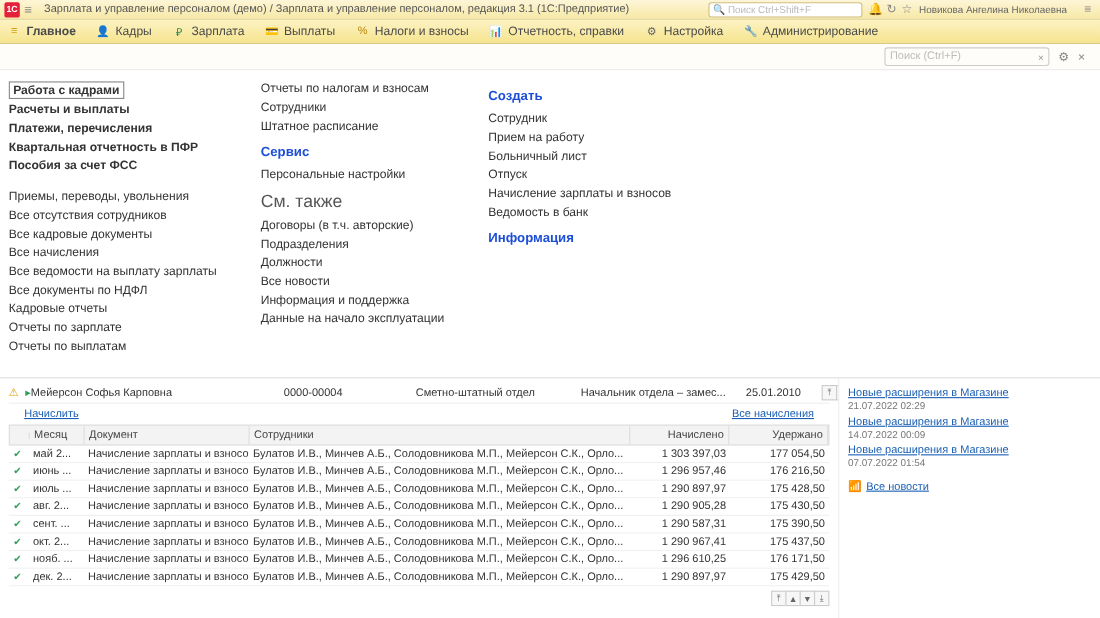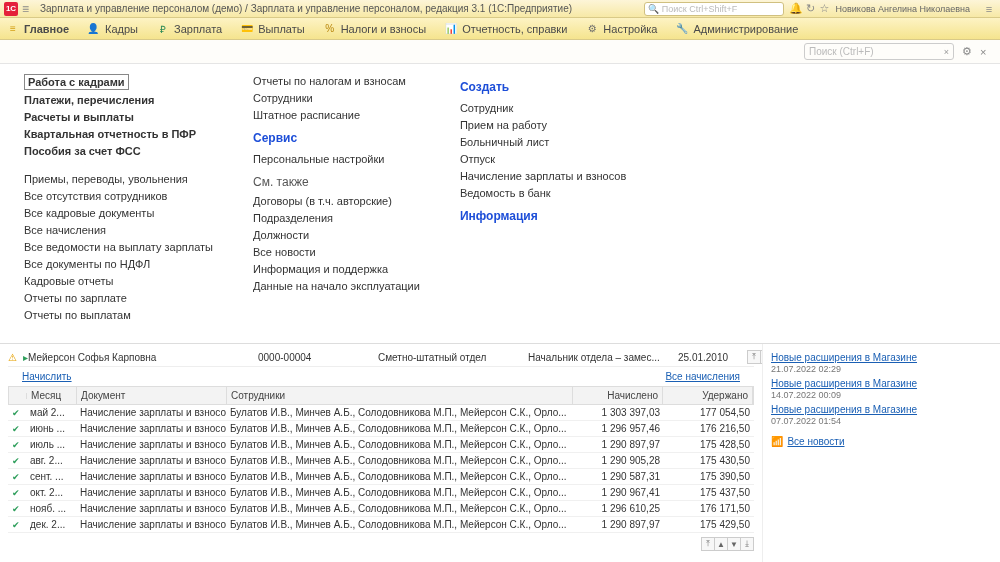--- a/index.html
+++ b/index.html
@@ -19,27 +19,27 @@
 .menubar .mitem { display: flex; align-items: center; margin-right: 18px; color: #4a4a4a; cursor: pointer; font-size: 11px; }
 .menubar .mitem .mi { width: 14px; height: 14px; margin-right: 4px; display: flex; align-items: center; justify-content: center; font-size: 10px; }
 .menubar .mitem.active { font-weight: bold; }
 
 .subbar { height: 24px; background: #fefdfa; border-bottom: 1px solid #e5e5e5; display: flex; align-items: center; justify-content: flex-end; padding: 0 6px; }
 .subbar .sbox { width: 150px; height: 17px; border: 1px solid #ccc; border-radius: 3px; display: flex; align-items: center; padding: 0 4px; margin-right: 4px; }
 .subbar .sbox .ph { color: #bbb; font-size: 10px; flex: 1; }
 .subbar .sbox .cl { color: #999; font-size: 9px; cursor: pointer; }
 .subbar .sicon { width: 14px; color: #888; font-size: 11px; margin-left: 4px; cursor: pointer; }
 
-.navpanel { position: absolute; top: 64px; left: 0; right: 0; background: #fff; padding: 10px 24px; display: flex; gap: 40px; border-bottom: 1px solid #ddd; height: 280px; }
+.navpanel { position: absolute; top: 64px; left: 0; right: 0; background: #fff; padding: 10px 8px; display: flex; gap: 40px; border-bottom: 1px solid #ddd; height: 280px; }
 .navcol { display: flex; flex-direction: column; gap: 3px; min-width: 140px; }
 .navcol .hd { color: #1d4ed8; font-size: 12px; margin: 6px 0 4px 0; font-weight: bold; }
 .navcol a { color: #333; text-decoration: none; font-size: 11px; padding: 1px 0; cursor: pointer; }
 .navcol a.bold { font-weight: bold; }
 .navcol a.boxed { border: 1px solid #888; padding: 1px 3px; display: inline-block; width: fit-content; }
-.navcol .sub { color: #555; font-size: 12px; margin: 6px 0 2px 0; }
+.navcol .sub { color: #555; font-size: 16px; margin: 6px 0 2px 0; }
 
 .content { position: absolute; top: 344px; left: 0; right: 0; bottom: 0; display: flex; }
 .main { flex: 1; padding: 4px 8px; overflow: hidden; }
 .side { width: 238px; padding: 4px 8px; border-left: 1px solid #eee; }
 
 .toprow { display: flex; align-items: center; font-size: 10px; color: #333; padding: 2px 0; border-bottom: 1px solid #eee; }
 .toprow .warn { color: #e6a100; margin-right: 6px; }
 .toprow .c1 { flex: 0 0 230px; }
 .toprow .c2 { flex: 0 0 120px; }
 .toprow .c3 { flex: 0 0 150px; }
@@ -130,22 +130,22 @@
     <span class="ph">Поиск (Ctrl+F)</span>
     <span class="cl">×</span>
   </div>
   <div class="sicon">⚙</div>
   <div class="sicon">×</div>
 </div>
 
 <div class="navpanel">
   <div class="navcol" id="navcol1">
       <a class="bold boxed">Работа с кадрами</a>
+      <a class="bold">Расчеты и выплаты</a>
       <a class="bold">Платежи, перечисления</a>
-      <a class="bold">Расчеты и выплаты</a>
       <a class="bold">Квартальная отчетность в ПФР</a>
       <a class="bold">Пособия за счет ФСС</a>
       <div style="height: 8px;"></div>
       <a>Приемы, переводы, увольнения</a>
       <a>Все отсутствия сотрудников</a>
       <a>Все кадровые документы</a>
       <a>Все начисления</a>
       <a>Все ведомости на выплату зарплаты</a>
       <a>Все документы по НДФЛ</a>
       <a>Кадровые отчеты</a>

